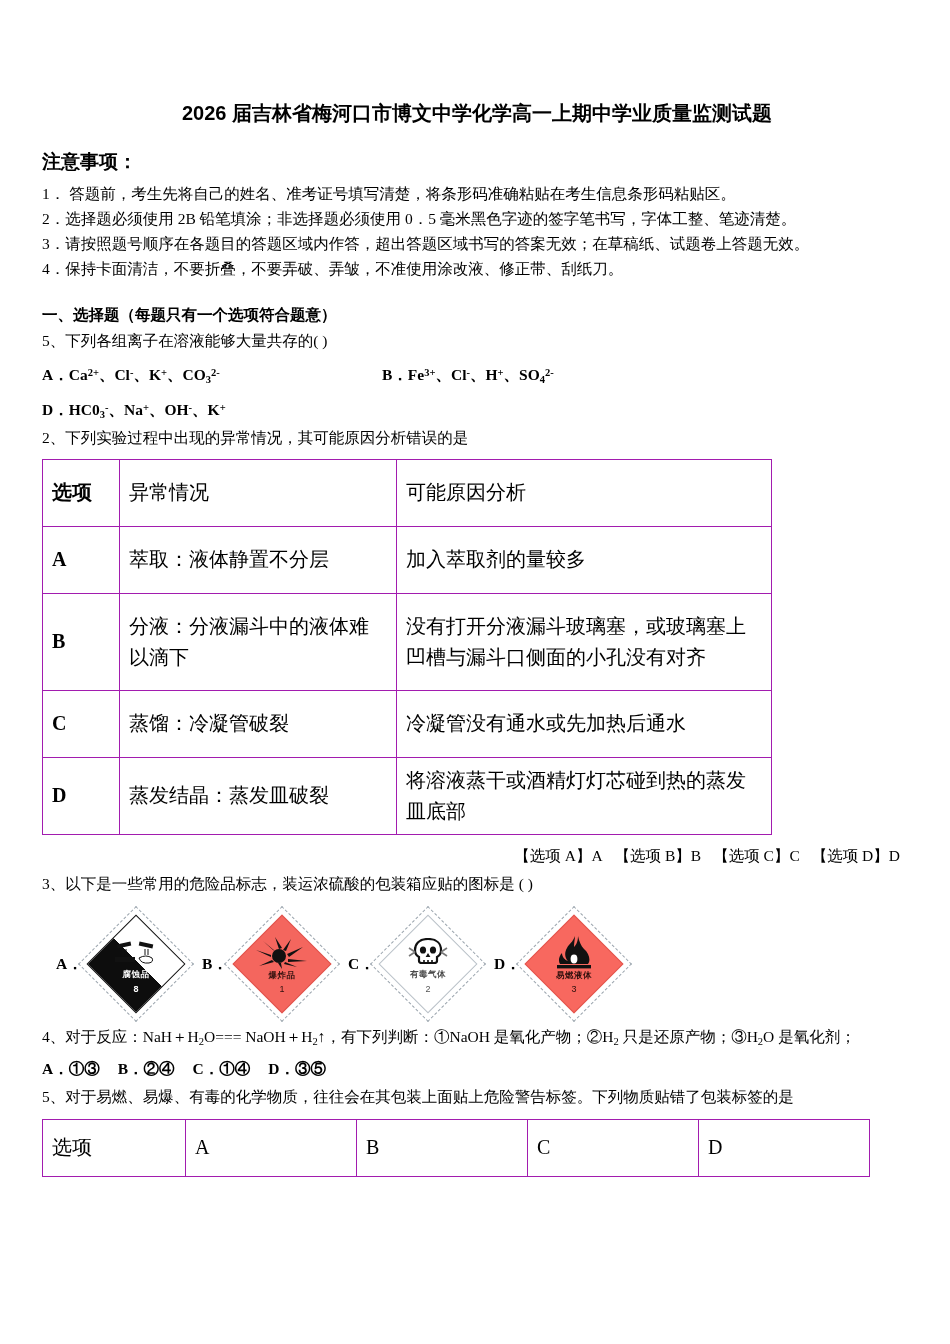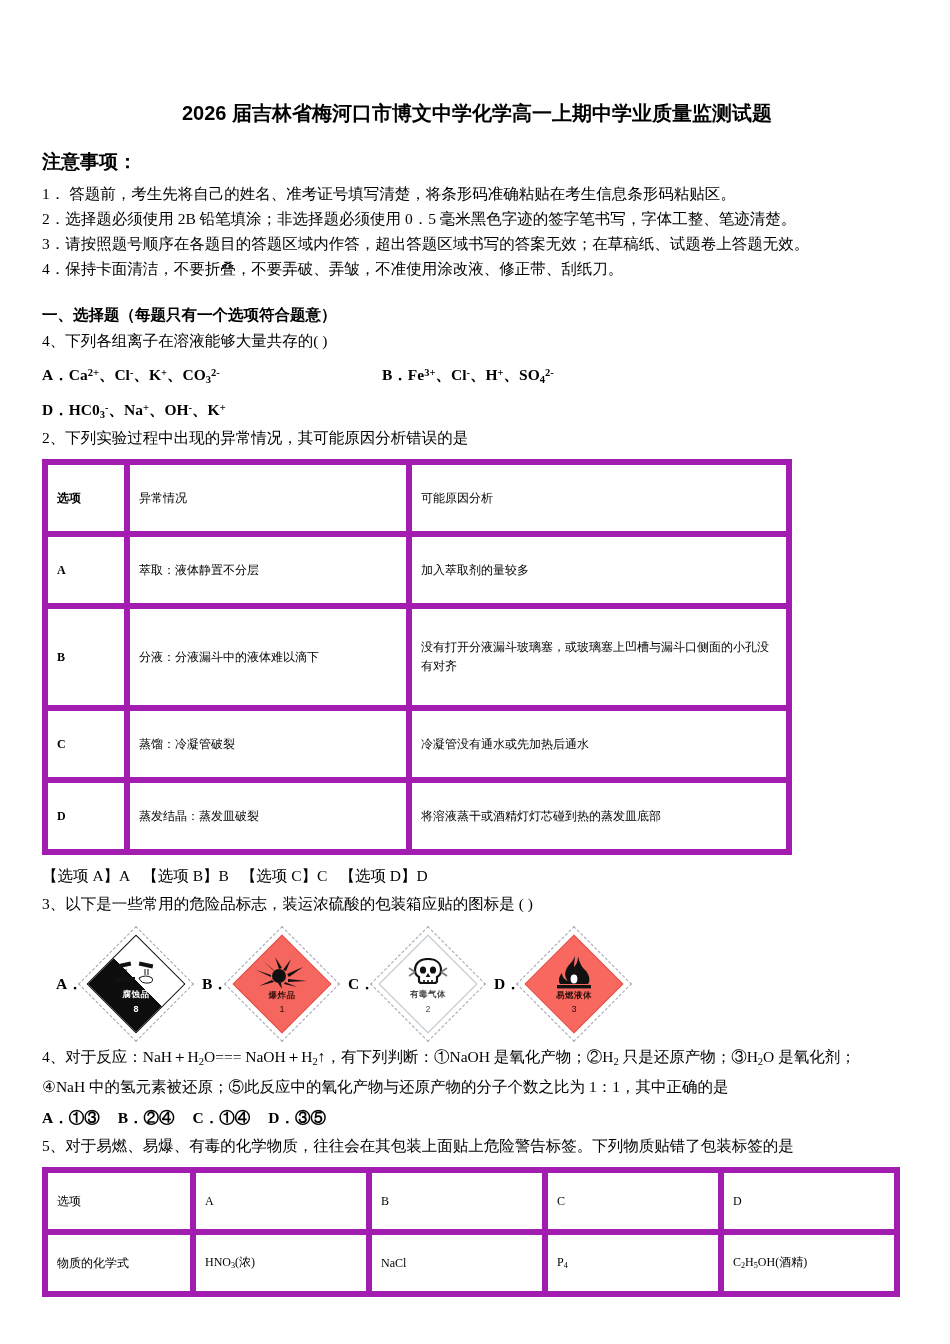--- a/index.html
+++ b/index.html
@@ -91,42 +91,43 @@
   .opt-inline span.it { margin-right: 18px; display: inline-block; }
 
   
   table.exam {
     border-collapse: collapse;
     font-size: 15px;
     margin: 8px 0 0 0;
     table-layout: fixed;
   }
   table.exam td {
-    border: 6px solid #a21caf;
+    border: 1px solid #a21caf;
     padding: 7px 9px;
     vertical-align: middle;
     line-height: 1.55;
-    font-size: 12px;
+    font-size: 20px;
   }
   table.t1 { width: 672px; }
   table.t1 td.c-opt { width: 58px; text-align: left; font-weight: bold; }
   table.t1 td.c-sit { width: 258px; }
   table.t1 td.c-rsn { width: 356px; }
   table.t1 td.tall { height: 52px; }
   table.t1 td.tall2 { height: 82px; }
 
   table.t2 { width: 732px; margin-top: 9px; }
   table.t2 td { height: 42px; }
   table.t2 td.h { width: 124px; }
   table.t2 td.v { width: 152px; }
 
   .ans-line {
     font-size: 15.5px;
     margin: 9px 0 0 0;
     line-height: 1.6;
+    text-align: right;
   }
   .ans-line .grp { margin-right: 12px; }
 
   
   .hazard-row {
     display: flex;
     align-items: center;
     margin: 10px 0 0 0;
     height: 116px;
   }
@@ -254,21 +255,21 @@
     <h1 class="doc-title">2026 届吉林省梅河口市博文中学化学高一上期中学业质量监测试题</h1>
 
     <div class="notice-head">注意事项：</div>
     <p class="notice-line">1．  答题前，考生先将自己的姓名、准考证号填写清楚，将条形码准确粘贴在考生信息条形码粘贴区。</p>
     <p class="notice-line">2．选择题必须使用 2B 铅笔填涂；非选择题必须使用 0．5 毫米黑色字迹的签字笔书写，字体工整、笔迹清楚。</p>
     <p class="notice-line">3．请按照题号顺序在各题目的答题区域内作答，超出答题区域书写的答案无效；在草稿纸、试题卷上答题无效。</p>
     <p class="notice-line">4．保持卡面清洁，不要折叠，不要弄破、弄皱，不准使用涂改液、修正带、刮纸刀。</p>
 
     <div class="section-title">一、选择题（每题只有一个选项符合题意）</div>
 
-    <div class="q-stem">4、下列各组离子在溶液能够大量共存的(    )</div>
+    <div class="q-stem">5、下列各组离子在溶液能够大量共存的(    )</div>
     <div class="opt-row">
       <div class="opt-col">A．Ca<sup>2+</sup>、Cl<sup>-</sup>、K<sup>+</sup>、CO<sub>3</sub><sup>2-</sup></div>
       <div class="opt-col">B．Fe<sup>3+</sup>、Cl<sup>-</sup>、H<sup>+</sup>、SO<sub>4</sub><sup>2-</sup></div>
     </div>
     <div class="opt-row">
       <div class="opt-col">D．HC0<sub>3</sub><sup>-</sup>、Na<sup>+</sup>、OH<sup>-</sup>、K<sup>+</sup></div>
     </div>
 
     <div class="q-stem q-stem-sp">2、下列实验过程中出现的异常情况，其可能原因分析错误的是</div>
     <table class="exam t1">
@@ -405,37 +406,29 @@
               <div class="hz-text flam-text">易燃液体</div>
               <div class="hz-num flam-num">3</div>
             </div>
           </div>
         </div>
       </div>
 
     </div>
 
     <div class="q-stem q-stem-sp">4、对于反应：NaH＋H<sub>2</sub>O=== NaOH＋H<sub>2</sub>↑，有下列判断：①NaOH 是氧化产物；②H<sub>2</sub> 只是还原产物；③H<sub>2</sub>O 是氧化剂；</div>
-    <div class="q-stem">④NaH 中的氢元素被还原；⑤此反应中的氧化产物与还原产物的分子个数之比为 1：1，其中正确的是</div>
     <div class="opt-inline"><span class="it">A．①③</span><span class="it">B．②④</span><span class="it">C．①④</span><span class="it">D．③⑤</span></div>
 
     <div class="q-stem q-stem-sp">5、对于易燃、易爆、有毒的化学物质，往往会在其包装上面贴上危险警告标签。下列物质贴错了包装标签的是</div>
     <table class="exam t2">
       <tbody>
           <tr>
         <td class="h">选项</td>
         <td class="v">A</td>
         <td class="v">B</td>
         <td class="v">C</td>
         <td class="v">D</td>
       </tr>
-      <tr>
-        <td class="h">物质的化学式</td>
-        <td class="v">HNO<sub>3</sub>(浓)</td>
-        <td class="v">NaCl</td>
-        <td class="v">P<sub>4</sub></td>
-        <td class="v">C<sub>2</sub>H<sub>5</sub>OH(酒精)</td>
-      </tr>
     </tbody>
       </table>
 
   </div>
 </div>
 
 </body></html>

